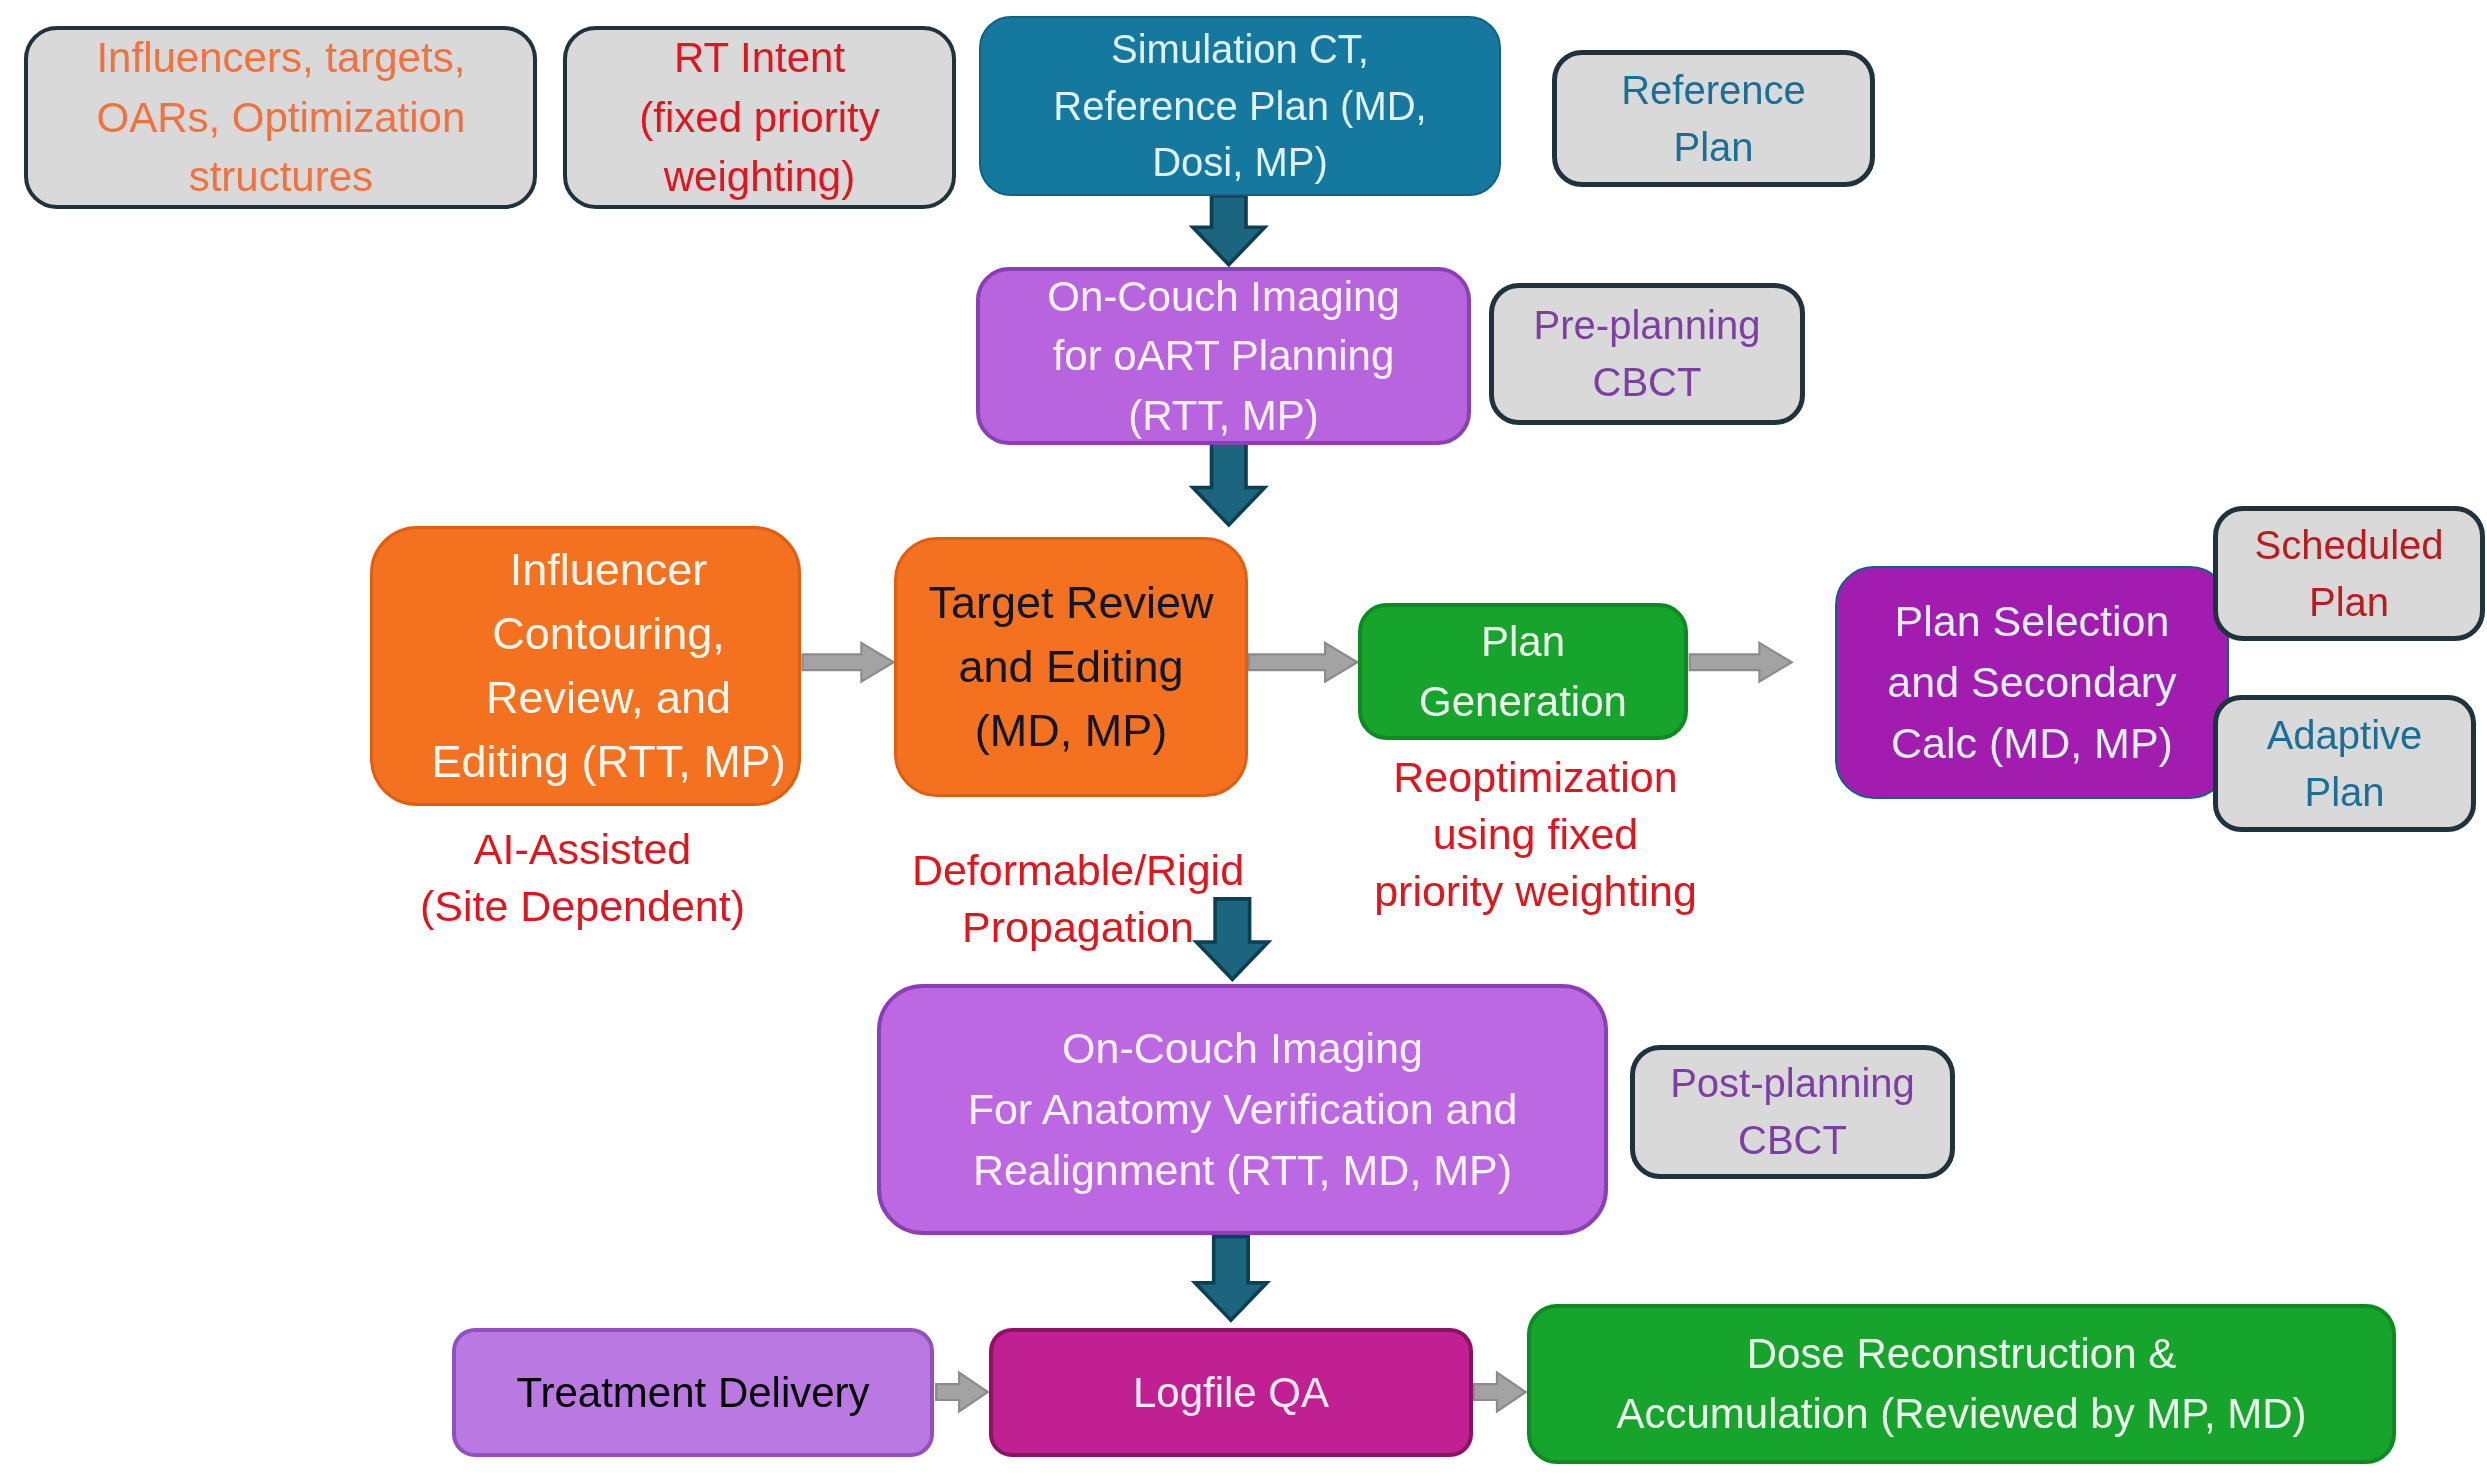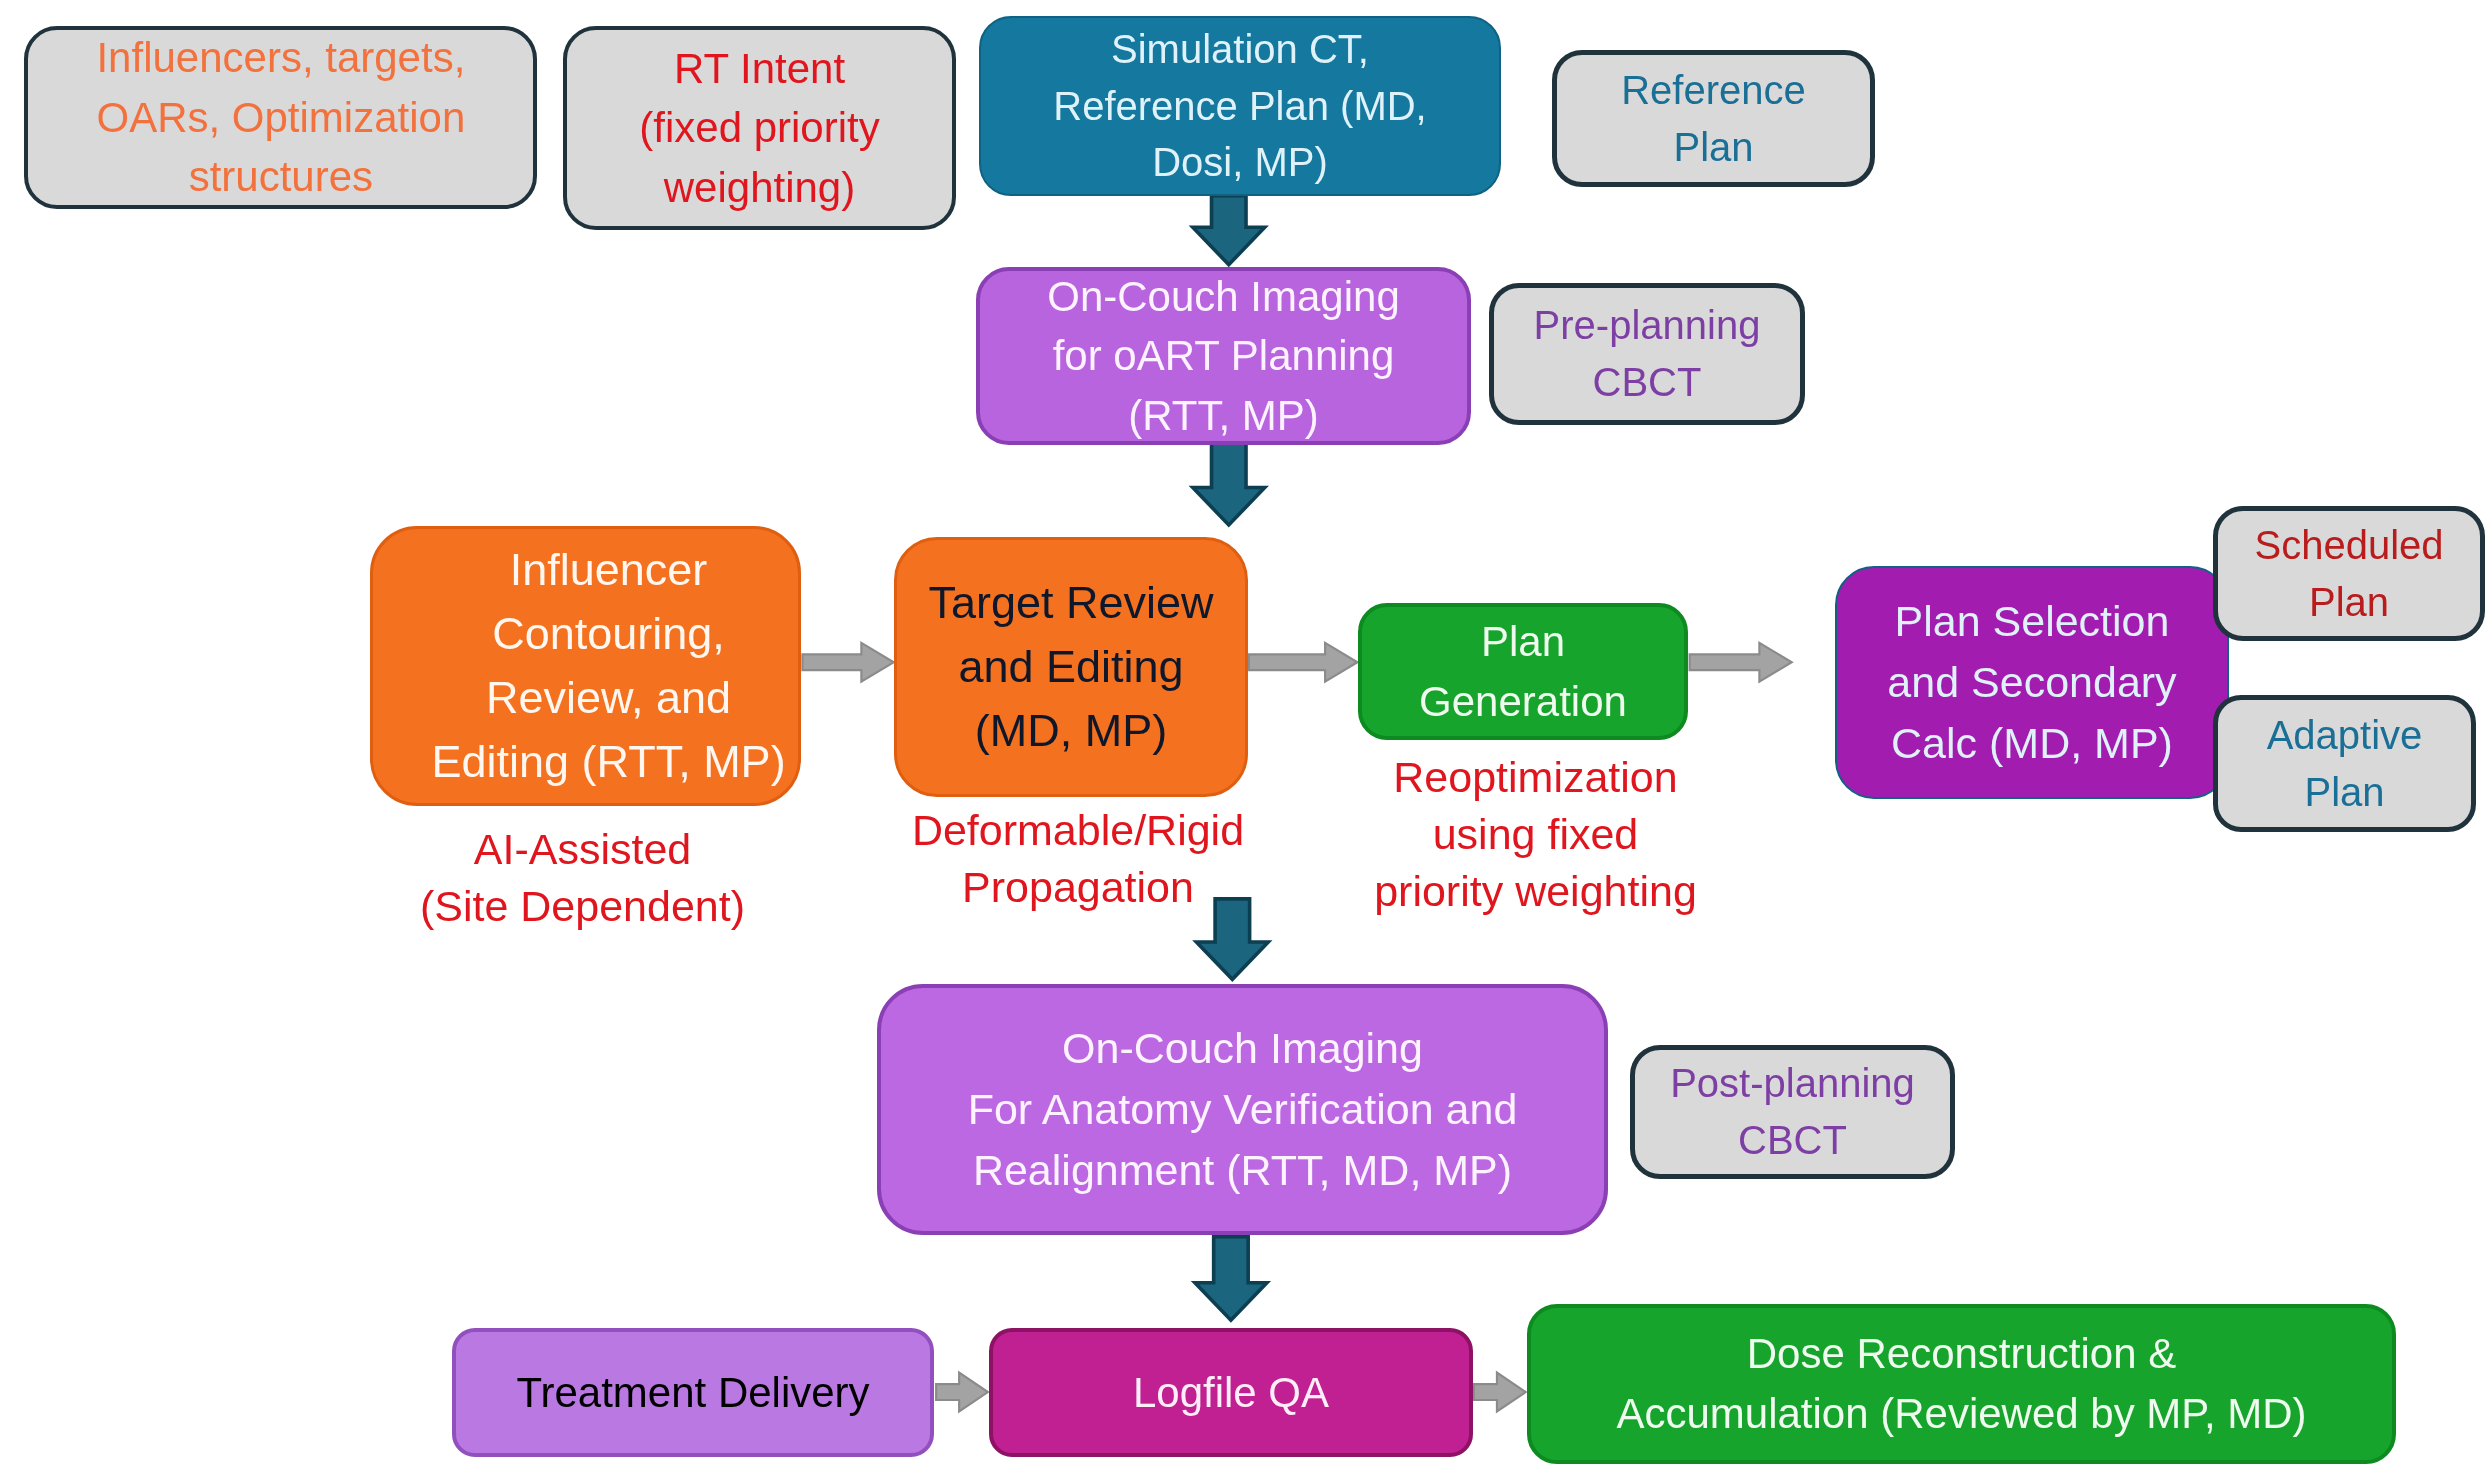--- a/index.html
+++ b/index.html
@@ -30,21 +30,21 @@
     box-sizing:border-box;
     text-align:center;
     white-space:pre-line;
     z-index:2;
     font-size:43px;
     line-height:1.33;
     font-weight:400;
   }
   
   .b-influencers{left:24.4px;top:26px;width:513px;height:183px;border:4.3px solid;border-radius:33px;font-size:42px;}
-  .b-rt{left:563px;top:26px;width:393px;height:204px;border:4.3px solid;border-radius:33px;font-size:42px;}
+  .b-rt{left:563px;top:26px;width:393px;height:183px;border:4.3px solid;border-radius:33px;font-size:42px;}
   .b-sim{left:979px;top:16px;width:522px;height:180px;border:2.9px solid;border-radius:21.6px;font-size:40px;}
   .b-ref{left:1552px;top:50px;width:323px;height:137px;border:5px solid;border-radius:30px;font-size:40px;}
   
   .b-oncouch1{left:976px;top:267px;width:495px;height:178px;border:4.3px solid;border-radius:33px;font-size:42px;}
   .b-precbct{left:1489px;top:283px;width:316px;height:142px;border:5px solid;border-radius:30px;font-size:40px;}
   
   .b-orange1{left:370px;top:526px;width:431px;height:280px;border:3.6px solid;border-radius:47px;font-size:45px;}
   .b-orange2{left:894px;top:537px;width:354px;height:260px;border:3.6px solid;border-radius:43px;font-size:45px;}
   .b-pg{left:1358px;top:603px;width:330px;height:137px;border:4.3px solid;border-radius:29px;font-size:42px;}
   .b-ps{left:1793px;top:566px;width:394px;height:233px;border:2.9px solid;border-radius:39px;font-size:43px;}
@@ -121,21 +121,21 @@
 
   <div class="box b-sched" style="background-color: rgb(217, 217, 217); border-color: rgb(32, 51, 61); color: #b91c1c; margin-top: 13px;">Scheduled
 Plan</div>
 
   <div class="box b-adapt" style="background-color: rgb(217, 217, 217); border-color: rgb(32, 51, 61); color: rgb(26, 111, 150);">Adaptive
 Plan</div>
 
   <div class="note n-ai" style="color: rgb(224, 22, 31);">AI-Assisted
 (Site Dependent)</div>
 
-  <div class="note n-deform" style="color: rgb(224, 22, 31);">Deformable/Rigid
+  <div class="note n-deform" style="color: rgb(224, 22, 31); margin-top: 40px;">Deformable/Rigid
 Propagation</div>
 
   <div class="note n-reopt" style="color: rgb(224, 22, 31);">Reoptimization
 using fixed
 priority weighting</div>
 
   <div class="box b-oncouch2" style="background-color: rgb(188, 104, 226); border-color: rgb(138, 63, 181); color: rgb(253, 243, 255);">On-Couch Imaging
 For Anatomy Verification and
 Realignment (RTT, MD, MP)</div>
 

